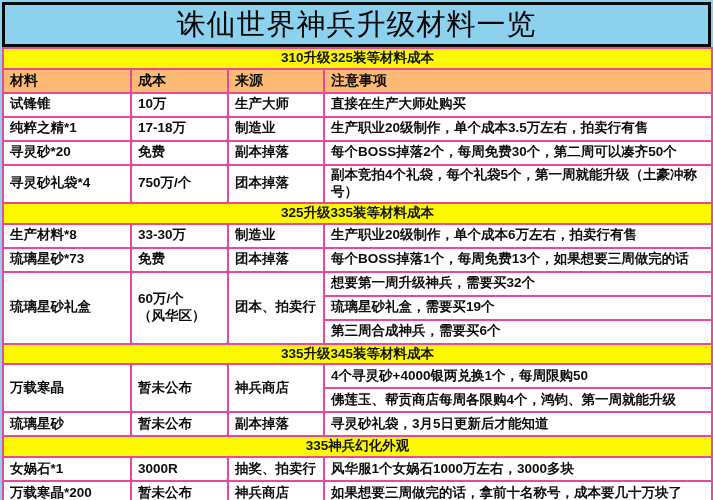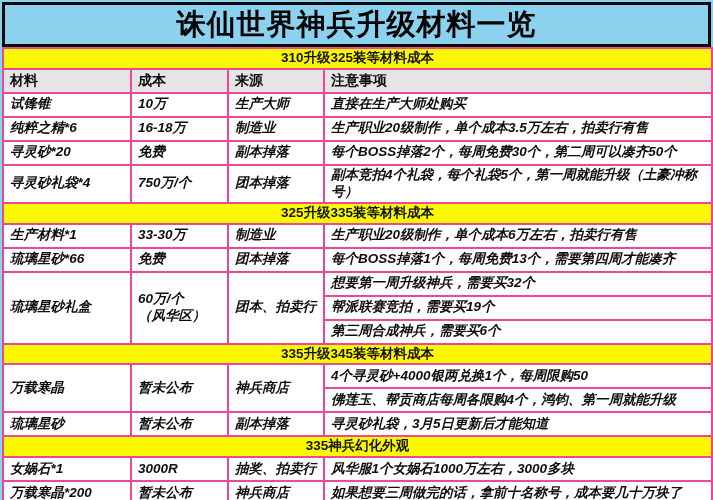--- a/index.html
+++ b/index.html
@@ -24,21 +24,21 @@
   .title-bar {
     box-sizing: border-box;
     margin: 2px 2px 0 2px;
     height: 45px;
     border: 3px solid #0a0a0a;
     background: #8CD2EF;
     display: flex;
     align-items: center;
     justify-content: center;
     font-size: 29px;
-    font-weight: 700;
+    font-weight: 400;
     letter-spacing: 1px;
     color: #050505;
   }
   table.materials {
     width: 709px;
     margin: 0 2px;
     border-collapse: collapse;
     table-layout: fixed;
     border: 2px solid #0a0a0a;
   }
@@ -55,32 +55,32 @@
   td.section-header {
     background: #FBF800;
     text-align: center;
     height: 20px;
     font-size: 14px;
     color: #141414;
     border-left-color: #0a0a0a;
     border-right-color: #0a0a0a;
   }
   tr.col-header-row td {
-    background: #e5e5e5;
+    background: #fdba74;
     height: 24px;
     font-size: 14px;
     margin-left: 27px;
   }
   tr.data-row td {
     background: #ffffff;
     height: 24px;
-    font-style: italic;
   }
   td.cell-cost {
     white-space: pre-line;
+    border-radius: 6px;
   }
 </style>
 </head>
 <body>
 
 <div class="page">
   <div class="title-bar">诛仙世界神兵升级材料一览</div>
   <table class="materials">
     <colgroup>
       <col style="width:128px">
@@ -98,61 +98,61 @@
           <td>来源</td>
           <td>注意事项</td>
         </tr>
         <tr class="data-row">
           <td rowspan="1" class="cell cell-material">试锋锥</td>
           <td rowspan="1" class="cell cell-cost">10万</td>
           <td rowspan="1" class="cell cell-source">生产大师</td>
           <td class="cell cell-note">直接在生产大师处购买</td>
         </tr>
         <tr class="data-row">
-          <td rowspan="1" class="cell cell-material">纯粹之精*6</td>
-          <td rowspan="1" class="cell cell-cost">16-18万</td>
+          <td rowspan="1" class="cell cell-material">纯粹之精*1</td>
+          <td rowspan="1" class="cell cell-cost">17-18万</td>
           <td rowspan="1" class="cell cell-source">制造业</td>
           <td class="cell cell-note">生产职业20级制作，单个成本3.5万左右，拍卖行有售</td>
         </tr>
         <tr class="data-row">
           <td rowspan="1" class="cell cell-material">寻灵砂*20</td>
           <td rowspan="1" class="cell cell-cost">免费</td>
           <td rowspan="1" class="cell cell-source">副本掉落</td>
           <td class="cell cell-note">每个BOSS掉落2个，每周免费30个，第二周可以凑齐50个</td>
         </tr>
         <tr class="data-row">
           <td rowspan="1" class="cell cell-material">寻灵砂礼袋*4</td>
           <td rowspan="1" class="cell cell-cost">750万/个</td>
           <td rowspan="1" class="cell cell-source">团本掉落</td>
           <td class="cell cell-note">副本竞拍4个礼袋，每个礼袋5个，第一周就能升级（土豪冲称号）</td>
         </tr>
         <tr>
           <td colspan="4" class="section-header">325升级335装等材料成本</td>
         </tr>
         <tr class="data-row">
-          <td rowspan="1" class="cell cell-material">生产材料*1</td>
+          <td rowspan="1" class="cell cell-material">生产材料*8</td>
           <td rowspan="1" class="cell cell-cost">33-30万</td>
           <td rowspan="1" class="cell cell-source">制造业</td>
           <td class="cell cell-note">生产职业20级制作，单个成本6万左右，拍卖行有售</td>
         </tr>
         <tr class="data-row">
-          <td rowspan="1" class="cell cell-material">琉璃星砂*66</td>
+          <td rowspan="1" class="cell cell-material">琉璃星砂*73</td>
           <td rowspan="1" class="cell cell-cost">免费</td>
           <td rowspan="1" class="cell cell-source">团本掉落</td>
-          <td class="cell cell-note">每个BOSS掉落1个，每周免费13个，需要第四周才能凑齐</td>
+          <td class="cell cell-note">每个BOSS掉落1个，每周免费13个，如果想要三周做完的话</td>
         </tr>
         <tr class="data-row">
           <td rowspan="3" class="cell cell-material">琉璃星砂礼盒</td>
           <td rowspan="3" class="cell cell-cost">60万/个
 （风华区）</td>
           <td rowspan="3" class="cell cell-source">团本、拍卖行</td>
           <td class="cell cell-note">想要第一周升级神兵，需要买32个</td>
         </tr>
         <tr class="data-row">
-          <td class="cell cell-note">帮派联赛竞拍，需要买19个</td>
+          <td class="cell cell-note">琉璃星砂礼盒，需要买19个</td>
         </tr>
         <tr class="data-row">
           <td class="cell cell-note">第三周合成神兵，需要买6个</td>
         </tr>
         <tr>
           <td colspan="4" class="section-header">335升级345装等材料成本</td>
         </tr>
         <tr class="data-row">
           <td rowspan="2" class="cell cell-material">万载寒晶</td>
           <td rowspan="2" class="cell cell-cost">暂未公布</td>

